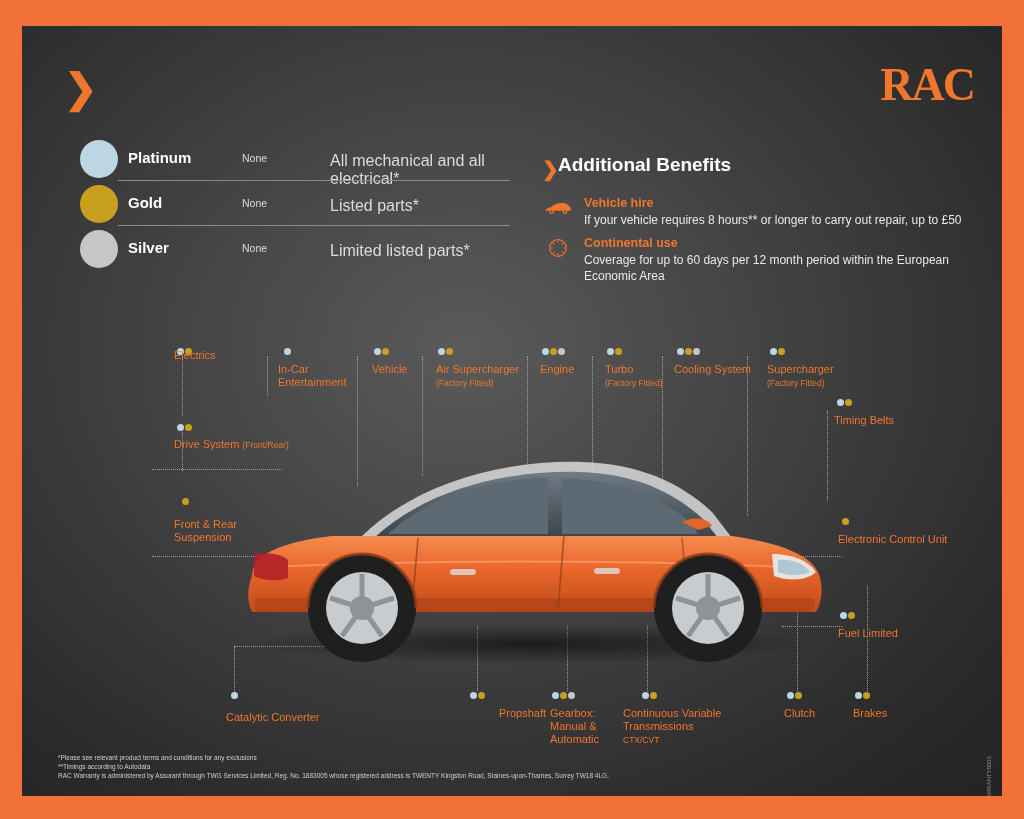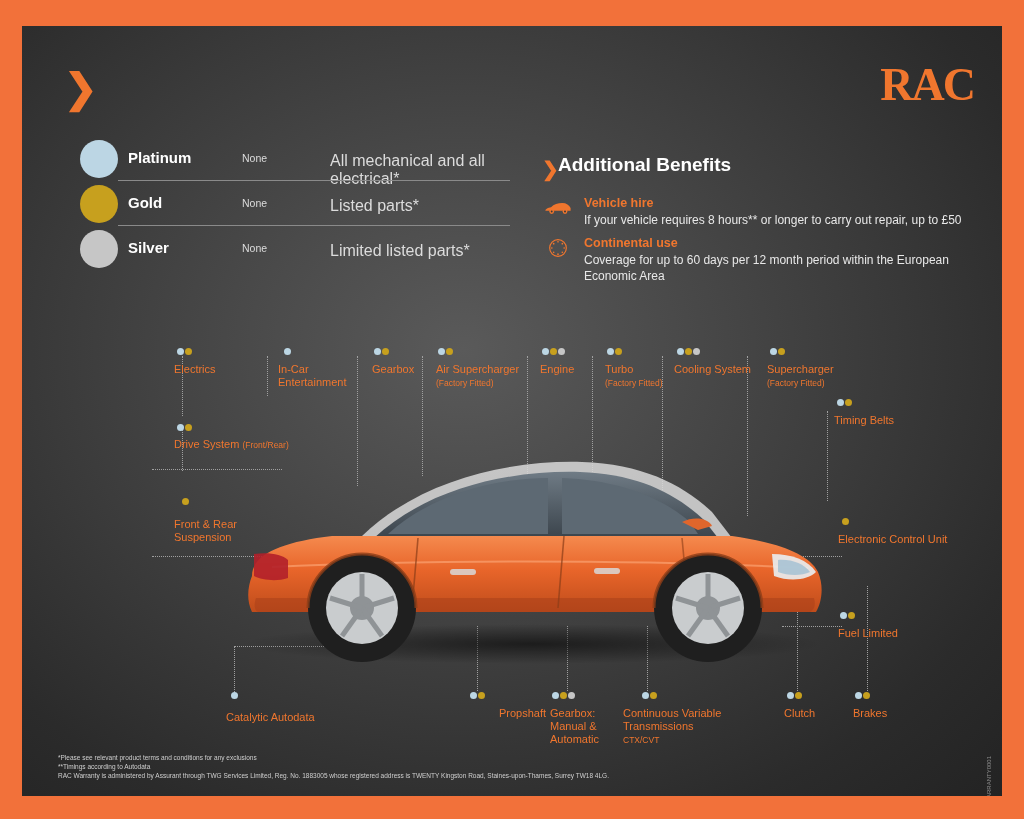--- a/index.html
+++ b/index.html
@@ -407,37 +407,37 @@
 
         <path d="M96 182 A54 54 0 0 1 204 182" stroke="#8c3d18" stroke-width="3" fill="none" opacity="0.8"></path>
         <path d="M442 182 A54 54 0 0 1 550 182" stroke="#8c3d18" stroke-width="3" fill="none" opacity="0.8"></path>
       </svg>
     </div>
 
     <div class="pips" style="left:155px; top:322px;">
       <span class="pip p"></span>
         <span class="pip g"></span>
     </div>
-    <div class="callout" style="left:152px; top:337px; width:90px;">
+    <div class="callout" style="left:152px; top:323px; width:90px;">
       <span>Electrics</span>
     </div>
 
     <div class="pips" style="left:262px; top:322px;">
       <span class="pip p"></span>
     </div>
     <div class="callout" style="left:256px; top:337px; width:96px;">
       <span>In-Car Entertainment</span>
     </div>
 
     <div class="pips" style="left:352px; top:322px;">
       <span class="pip p"></span>
         <span class="pip g"></span>
     </div>
     <div class="callout" style="left:350px; top:337px; width:80px;">
-      <span>Gearbox</span>
+      <span>Vehicle</span>
     </div>
 
     <div class="pips" style="left:416px; top:322px;">
       <span class="pip p"></span>
         <span class="pip g"></span>
     </div>
     <div class="callout" style="left:414px; top:337px; width:100px;">
       <span>Air Supercharger</span><br>
       <span class="sub">(Factory Fitted)</span>
     </div>
@@ -555,21 +555,21 @@
         <span class="pip g"></span>
     </div>
     <div class="callout" style="left:444px; top:681px; width:80px;text-align:right;">
       <span>Propshaft</span>
     </div>
 
     <div class="pips" style="left:209px; top:666px;">
       <span class="pip p"></span>
     </div>
     <div class="callout" style="left:204px; top:685px; width:120px;">
-      <span>Catalytic Autodata</span>
+      <span>Catalytic Converter</span>
     </div>
 
     <div class="footnotes">
       <div>*Please see relevant product terms and conditions for any exclusions</div>
       <div>**Timings according to Autodata</div>
       <div>RAC Warranty is administered by Assurant through TWG Services Limited, Reg. No. 1883005  whose registered address is TWENTY Kingston Road, Staines-upon-Thames, Surrey TW18 4LG.</div>
     </div>
     <div class="sidecode">RACWARRANTY0001</div>
 
   </div>

